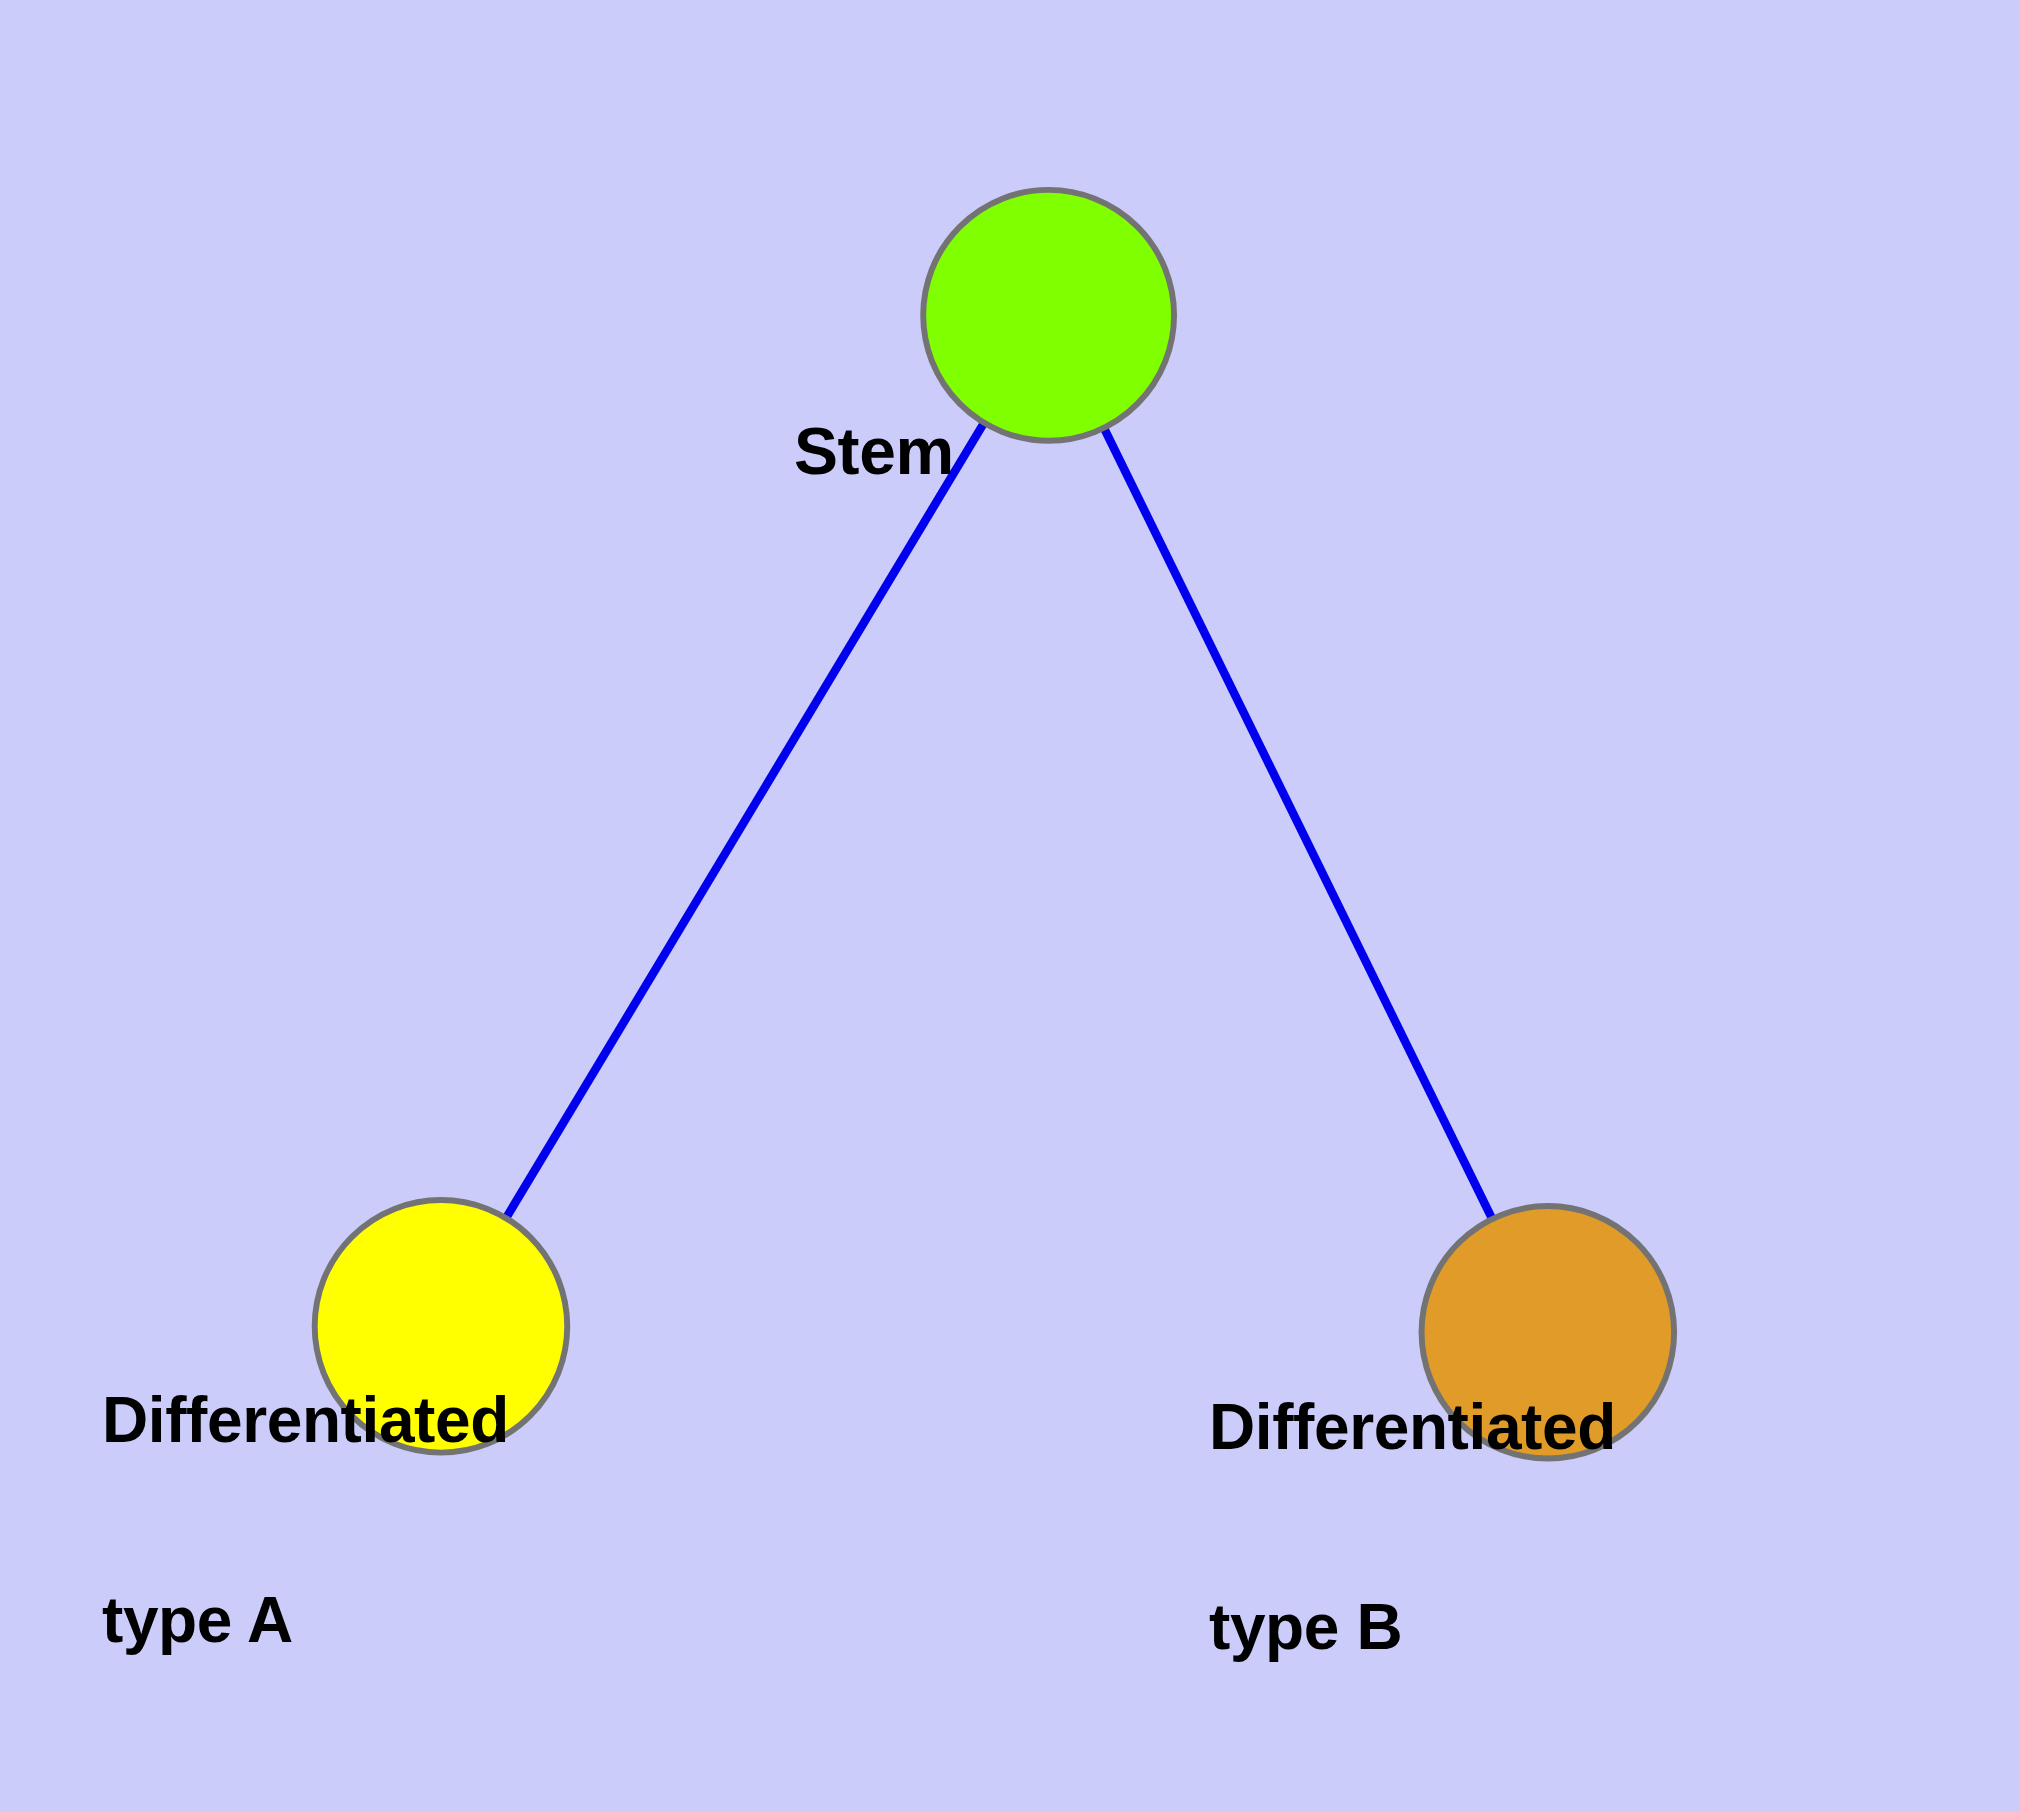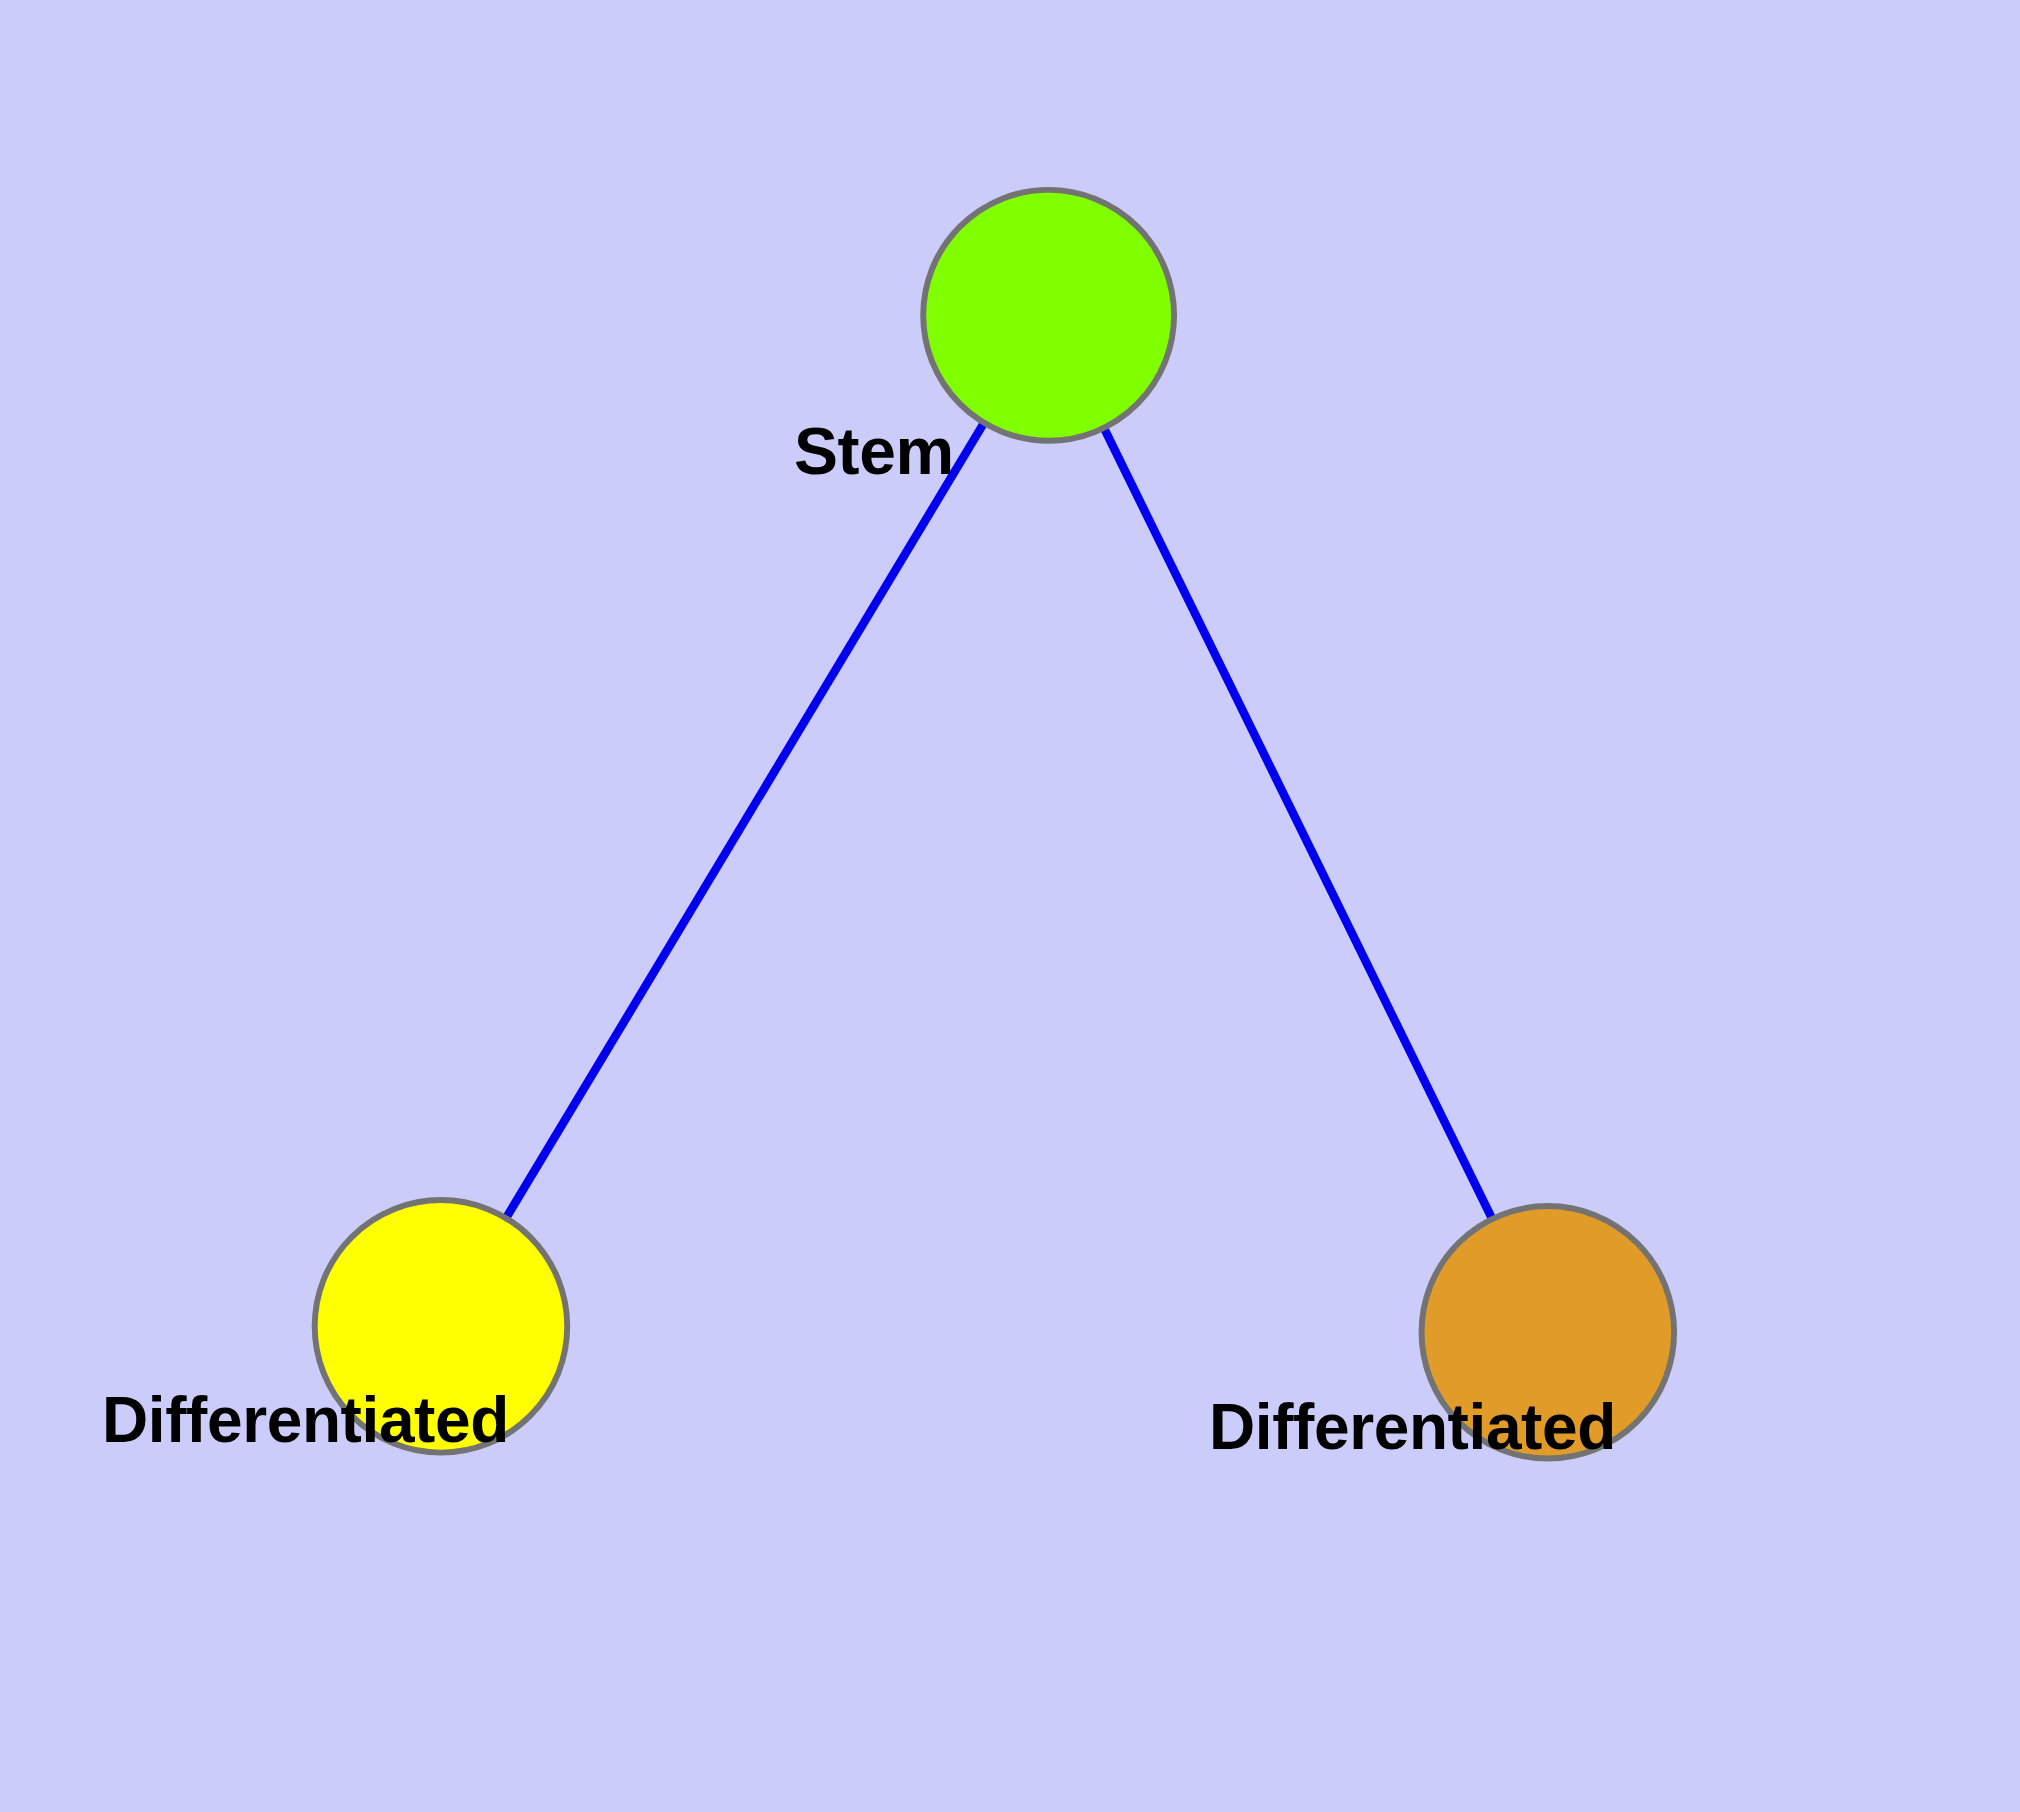--- a/index.html
+++ b/index.html
@@ -71,20 +71,22 @@
       <circle cx="1826" cy="1572" r="149" fill="#e09b28" stroke="#737373" stroke-width="7"></circle>
     </g>
   </svg>
 
   <div class="node-label" id="label-stem">
     <div>Stem</div>
   </div>
 
   <div class="node-label" id="label-diff-a">
     <div>Differentiated</div>
+    <div>type A</div>
   </div>
 
   <div class="node-label" id="label-diff-b">
     <div>Differentiated</div>
+    <div>type B</div>
   </div>
 
 </div>
 
 
 </body></html>

